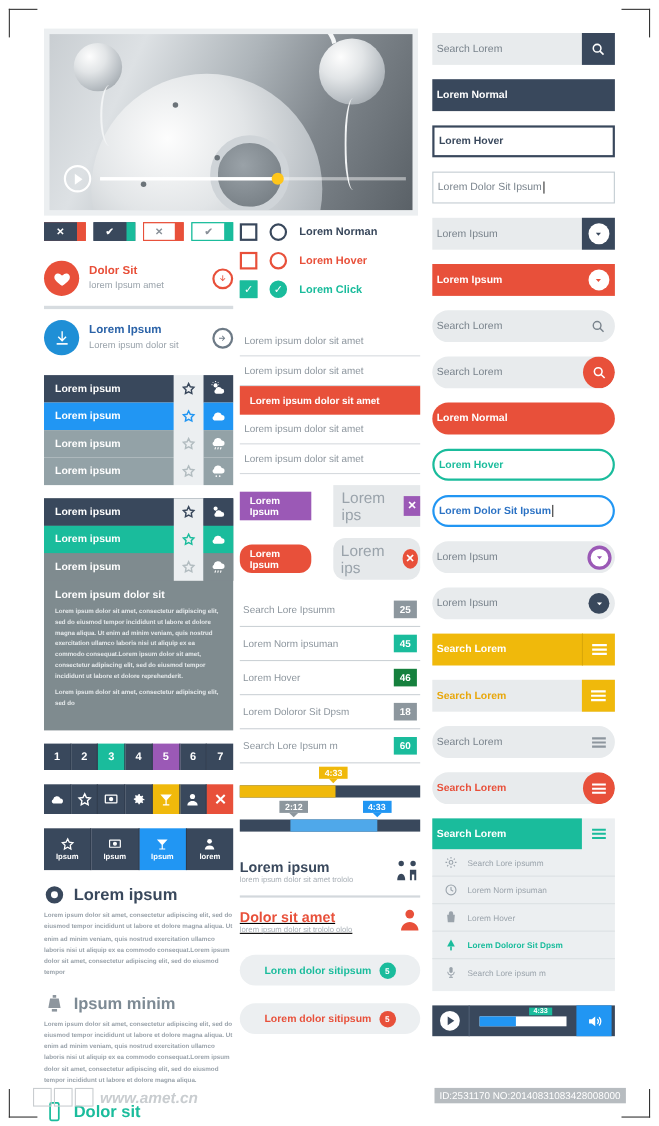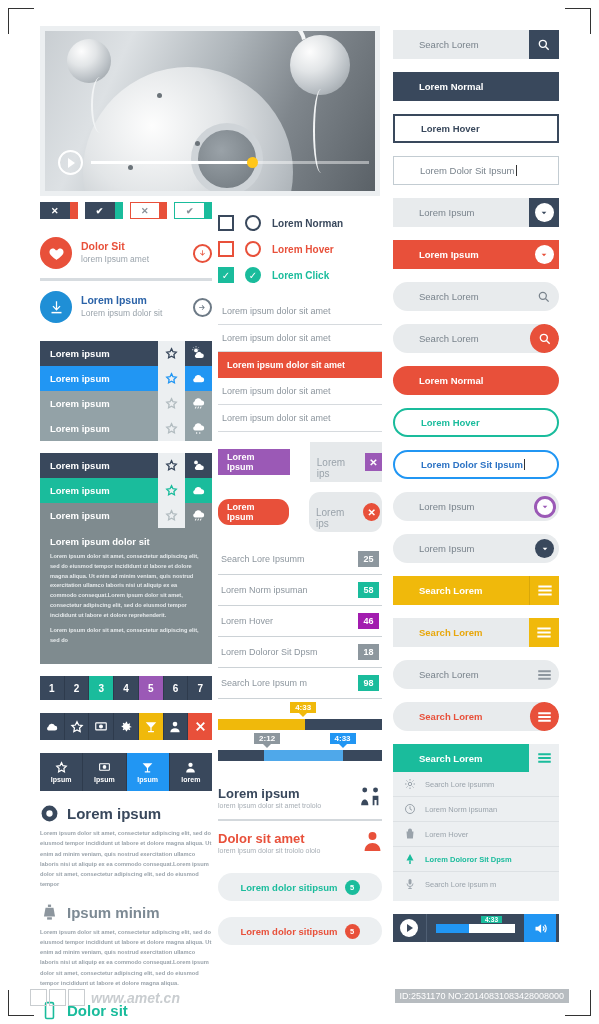--- a/index.html
+++ b/index.html
@@ -164,89 +164,89 @@
   .cr-box { width: 16px; height: 16px; border: 2.5px solid; }
   .cr-rad { width: 16px; height: 16px; border: 2.5px solid; border-radius: 50%; }
   .cr-lbl { font-size: 10px; font-weight: bold; }
   .dark { border-color: #39485c; color: #39485c; }
   .redc { border-color: #e8503a; color: #e8503a; }
   .tealc { border-color: #1abc9c; color: #1abc9c; }
   .cr-box.fill, .cr-rad.fill { background: #1abc9c; border-color: #1abc9c;
      display: flex; align-items: center; justify-content: center; color: #fff; font-size: 10px; }
 
   
-  .plist { margin-top: 10px; }
+  .plist { margin-top: 21px; }
   .pl-row { padding: 8px 4px; font-size: 9px; color: #8d969e;
             border-bottom: 1px solid #d6dade; }
   .pl-row.active { background: #e8503a; color: #fff; font-weight: bold;
                    border-bottom: none; padding-left: 9px; }
   .pl-row.first { border-top: none; }
 
   
   .tagrow { display: flex; align-items: center; gap: 20px; margin-top: 10px; }
   .tag { padding: 3px 9px; font-size: 9px; font-weight: bold; color: #fff; }
   .tag.purple { background: #9b59b6; }
   .tag.red { background: #e8503a; border-radius: 11px; }
   .tag2 { display: flex; align-items: center; background: #e6e9eb; }
   .tag2.round { border-radius: 11px; }
-  .tag2 .t2txt { padding: 3px 7px; font-size: 10px; color: #9aa3ab; margin-top: 12px; }
+  .tag2 .t2txt { padding: 3px 7px; font-size: 14px; color: #9aa3ab; }
   .tag2 .t2x { width: 18px; height: 18px; display: flex; align-items: center;
                justify-content: center; color: #fff; font-size: 10px; font-weight: bold; }
   .tag2 .t2x.purple { background: #9b59b6; }
   .tag2 .t2x.red { background: #e8503a; border-radius: 50%; margin-right: 2px; }
 
   
   .blist { margin-top: 12px; }
   .bl-row { display: flex; align-items: center; justify-content: space-between;
             padding: 7px 3px; border-bottom: 1.5px solid #ccd2d6; font-size: 9px; color: #8d969e; }
   .bl-badge { width: 21px; height: 16px; display: flex; align-items: center;
               justify-content: center; color: #fff; font-size: 9px; font-weight: bold; }
   .bg-gray { background: #8d979e; }
   .bg-teal { background: #1abc9c; }
-  .bg-blue { background: #a21caf; }
+  .bg-blue { background: #15803d; }
 
   
   .slider-a { margin-top: 20px; position: relative; }
   .s-tip { position: absolute; top: -17px; padding: 1px 5px; font-size: 8px;
            font-weight: bold; color: #fff; }
   .s-tip:after { content: ""; position: absolute; left: 50%; margin-left: -4px; top: 100%;
                  border-left: 4px solid transparent; border-right: 4px solid transparent; }
   .s-tip.yellow { background: #f0b90b; }
   .s-tip.yellow:after { border-top: 4px solid #f0b90b; }
   .s-tip.gray { background: #8d979e; }
   .s-tip.gray:after { border-top: 4px solid #8d979e; }
   .s-tip.blue { background: #2196f3; }
   .s-tip.blue:after { border-top: 4px solid #2196f3; }
   .s-bar { height: 11px; background: #39485c; display: flex; }
   .s-fill.yellow { background: #f0b90b; }
   .s-fill.blue { background: #4fa8ea; }
 
   
   .fb { display: flex; align-items: flex-start; gap: 8px;
         padding: 10px 0; border-bottom: 2.5px solid #d3d8dc; }
-  .fb:last-of-type { border-bottom: none; }
+  .fb:last-of-type { border-bottom: none; text-decoration: underline; }
   .fb-txt { flex: 1; }
   .fb-txt h4 { font-size: 13px; font-weight: bold; }
   .fb-txt h4.dark { color: #39485c; }
   .fb-txt h4.teal { color: #1abc9c; }
   .fb-txt h4.red { color: #e8503a; }
   .fb-txt p { font-size: 7px; color: #a7aeb5; margin-top: 1px; }
   .fb-ic { width: 26px; display: flex; justify-content: flex-end; }
 
   .pillbtn { margin-top: 9px; background: #eceff1; border-radius: 20px;
              height: 28px; display: flex; align-items: center; justify-content: center; gap: 7px; }
   .pillbtn span { font-size: 9.5px; font-weight: bold; }
   .pillbtn .pb-badge { width: 15px; height: 15px; border-radius: 50%;
         display: flex; align-items: center; justify-content: center;
         color: #fff; font-size: 7.5px; font-weight: bold; }
 
   
   .rfield { margin-bottom: 13px; display: flex; align-items: center; height: 29px; }
   .rf-in { flex: 1; height: 100%; display: flex; align-items: center;
-           padding-left: 26px; font-size: 9.5px; }
+           padding-left: 4px; font-size: 9.5px; }
   .rf-btn { width: 30px; height: 100%; display: flex; align-items: center;
             justify-content: center; color: #fff; }
   .gray-bg { background: #e8ebed; }
   .gray-txt { color: #79838c; }
   .navy-bg { background: #39485c; }
   .navy-btn { background: #39485c; }
   .red-bg { background: #e8503a; }
   .yellow-bg { background: #f0b90b; }
   .teal-bg { background: #1abc9c; }
   .rounded { border-radius: 15px; overflow: hidden; }
@@ -613,21 +613,21 @@
       <div class="cb-head">
         <svg width="19" height="19" viewBox="0 0 24 24" fill="none" stroke="#1abc9c" stroke-width="2">
             <rect x="7" y="2" width="10" height="20" rx="1.6"></rect>
           </svg>
         <h3 class="teal">Dolor sit</h3>
       </div>
 
     </div>
   </div>
 
-  <div class="col-mid" style="top:210px;">
+  <div class="col-mid" style="top:198px;">
 
     <div>
       <div class="cr-row">
         <div class="cr-box dark"></div>
         <div class="cr-rad dark"></div>
         <div class="cr-lbl dark" style="border:none;">Lorem Norman</div>
       </div>
       <div class="cr-row">
         <div class="cr-box redc"></div>
         <div class="cr-rad redc"></div>
@@ -663,33 +663,33 @@
       </div>
     </div>
 
     <div class="blist">
       <div class="bl-row">
         <span>Search Lore Ipsumm</span>
         <span class="bl-badge bg-gray">25</span>
       </div>
       <div class="bl-row">
         <span>Lorem Norm ipsuman</span>
-        <span class="bl-badge bg-teal">58</span>
+        <span class="bl-badge bg-teal">45</span>
       </div>
       <div class="bl-row">
         <span>Lorem Hover</span>
         <span class="bl-badge bg-blue">46</span>
       </div>
       <div class="bl-row">
         <span>Lorem Doloror Sit Dpsm</span>
         <span class="bl-badge bg-gray">18</span>
       </div>
       <div class="bl-row">
         <span>Search Lore Ipsum m</span>
-        <span class="bl-badge bg-teal">98</span>
+        <span class="bl-badge bg-teal">60</span>
       </div>
     </div>
 
     <div class="slider-a">
       <div class="s-tip yellow" style="left:44%;">4:33</div>
       <div class="s-bar">
         <div class="s-fill yellow" style="width:53%;"></div>
       </div>
     </div>
 

